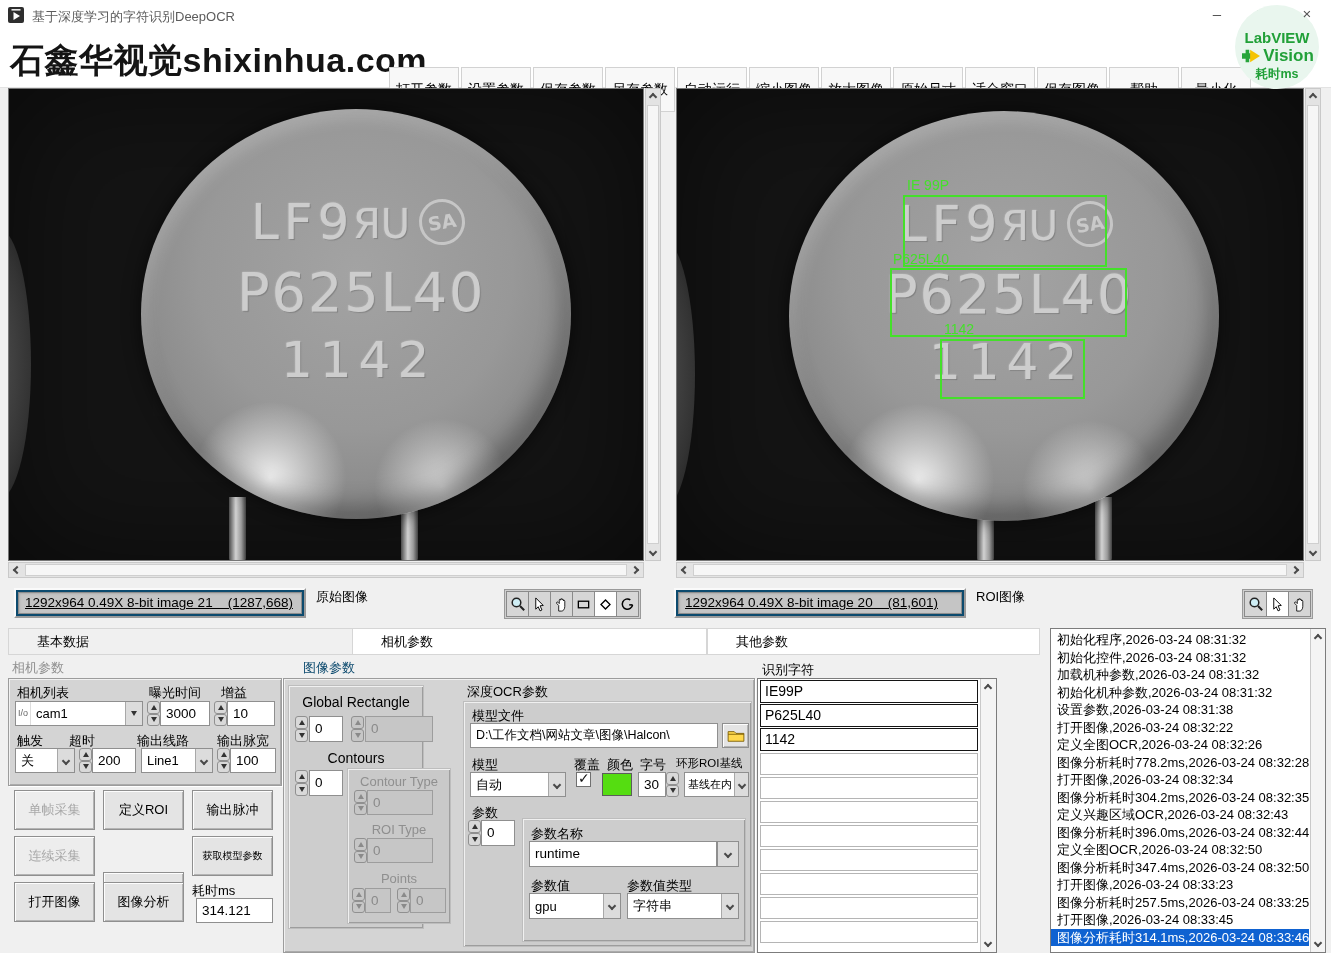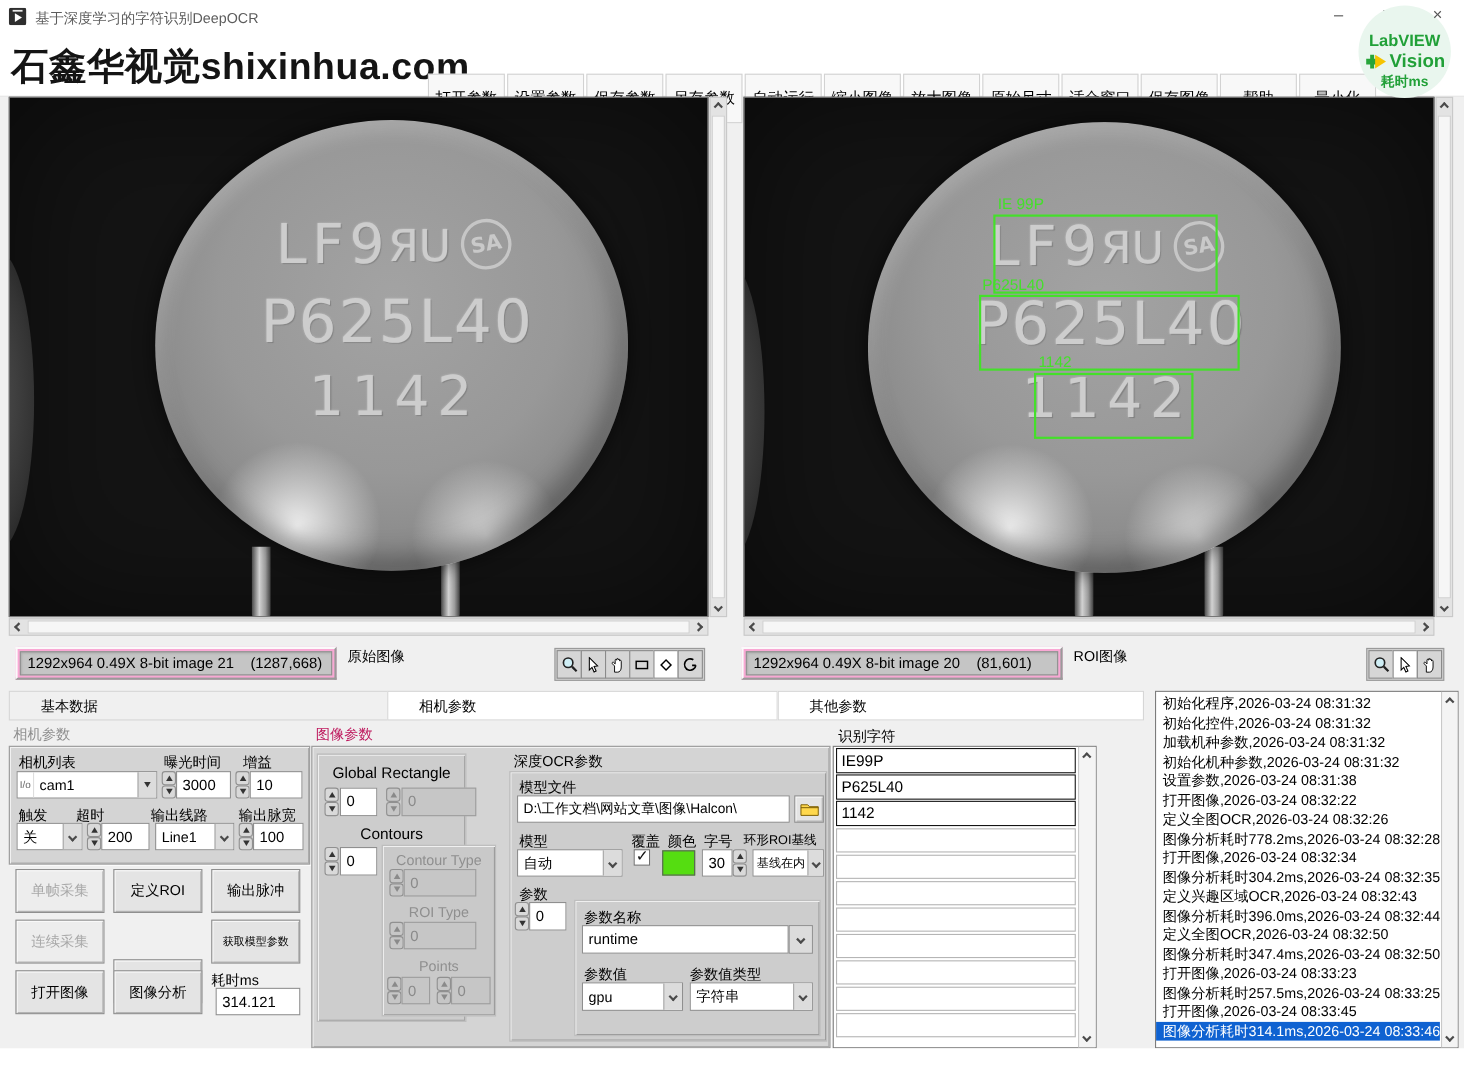--- a/index.html
+++ b/index.html
@@ -46,21 +46,21 @@
   .vscroll { position:absolute; width:16px; background:#e3e3e3; border:1px solid #c9c9c9; }
   .hscroll { position:absolute; height:16px; background:#e3e3e3; border:1px solid #c9c9c9; }
   .sb-thumb-v { position:absolute; left:1px; right:1px; top:16px; bottom:16px; background:#f6f6f6; border:1px solid #cfcfcf; }
   .sb-thumb-h { position:absolute; top:1px; bottom:1px; left:16px; right:16px; background:#f6f6f6; border:1px solid #cfcfcf; }
   .chev { display:inline-block; width:6px; height:6px; border-left:2px solid #4a4a4a; border-bottom:2px solid #4a4a4a; }
   .chev.up { transform:rotate(135deg); } .chev.down { transform:rotate(-45deg); }
   .chev.left { transform:rotate(45deg); } .chev.right { transform:rotate(-135deg); }
   .sb-arrow { position:absolute; width:14px; height:14px; display:flex; align-items:center; justify-content:center; }
 
   
-  .ind-outer { position:absolute; border:2px solid; border-color:#fafafa #9a9a9a #9a9a9a #fafafa; background:#f9a8d4; padding:2px; }
+  .ind-outer { position:absolute; border:2px solid; border-color:#fafafa #9a9a9a #9a9a9a #fafafa; background:#0c4a6e; padding:2px;text-decoration:underline; }
   .ind-inner { width:100%; height:100%; border:1px solid #8d8d8d; background:#c5c5c5; box-shadow:inset 1px 1px 2px #aeaeae;
                font-size:13.5px; color:#000; line-height:20px; padding-left:6px; }
   .cap-label { position:absolute; font-size:13px; color:#000; }
   .toolgrp { position:absolute; display:flex; border:1px solid #9a9a9a; background:#cfcfcf; padding:1px; }
   .tool { width:23px; height:26px; border:1px solid #8a8a8a; margin-left:-1px; background:#d6d6d6; display:flex; align-items:center; justify-content:center; }
   .tool:first-child { margin-left:0; }
   .tool.active { background:#fff; }
 
   
   .tab { position:absolute; top:628px; height:27px; border:1px solid #d6d6d6; background:#fff; font-size:13px; color:#000;
@@ -373,21 +373,21 @@
 <button class="btn" style="left:103px;top:790px;width:81px;height:40px;">定义ROI</button>
 <button class="btn" style="left:192px;top:790px;width:81px;height:40px;">输出脉冲</button>
 <button class="btn disabled" style="left:14px;top:836px;width:81px;height:40px;">连续采集</button>
 <button class="btn" style="left:103px;top:836px;width:81px;height:40px;margin-top:36px;">保存模型</button>
 <button class="btn" style="left:192px;top:836px;width:81px;height:40px;font-size:10px;">获取模型参数</button>
 <button class="btn" style="left:14px;top:882px;width:81px;height:40px;">打开图像</button>
 <button class="btn" style="left:103px;top:882px;width:81px;height:40px;">图像分析</button>
 <span class="lbl" style="left:192px;top:882px;">耗时ms</span>
 <div class="field" style="left:196px;top:898px;width:77px;height:25px;">314.121</div>
 
-<span class="section-label" style="left:287px;top:659px;color:#be185d;">图像参数</span>
+<span class="section-label" style="left:303px;top:659px;color:#0c4a6e;">图像参数</span>
 
 <div class="lvframe" style="left:283px;top:678px;width:472px;height:275px;">
 
   <span class="lbl" style="left:6px;top:4px;">ROI</span>
   <div class="raised" style="left:4px;top:6px;width:136px;height:244px;">
     <span class="lbl" style="left:0;right:0;top:8px;text-align:center;font-size:14px;">Global Rectangle</span>
     <div class="spin" style="left:6px;top:30px;height:26px;">
         <div>
           <span class="tri-up"></span>
         </div>

